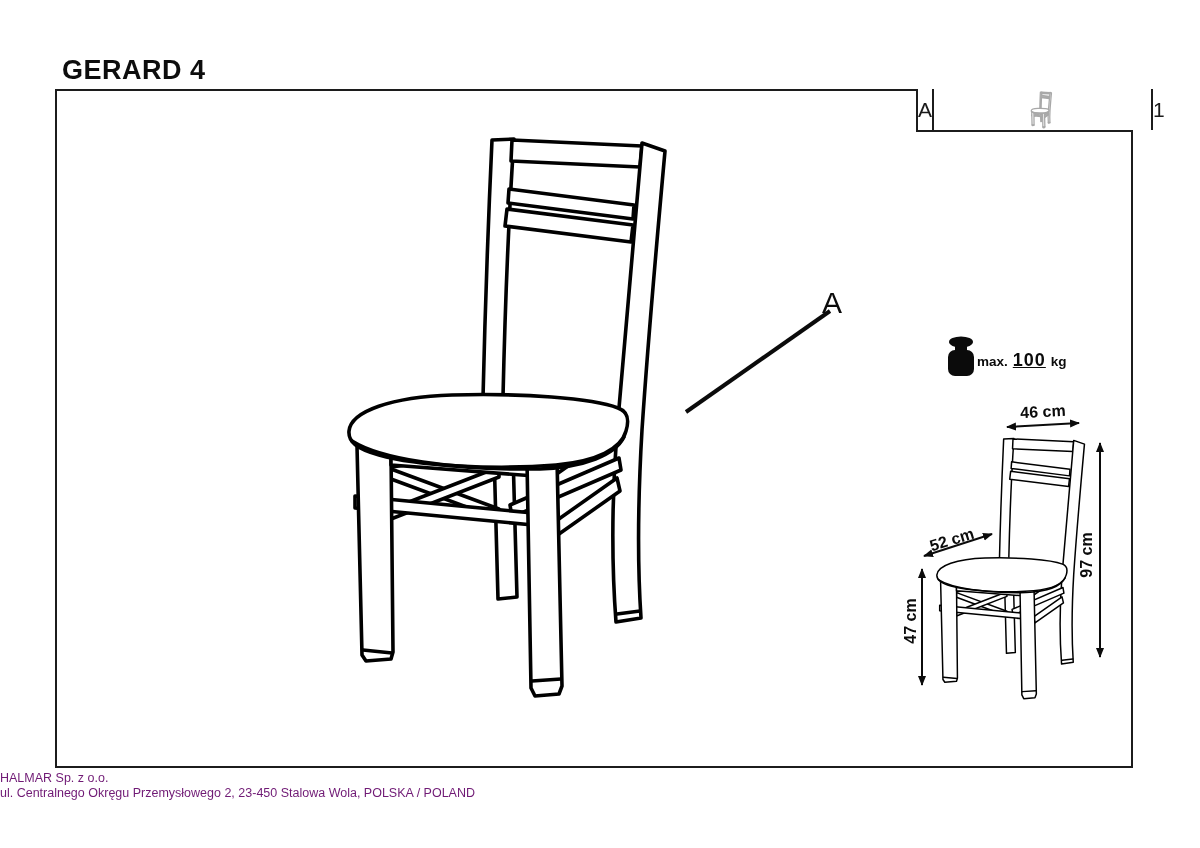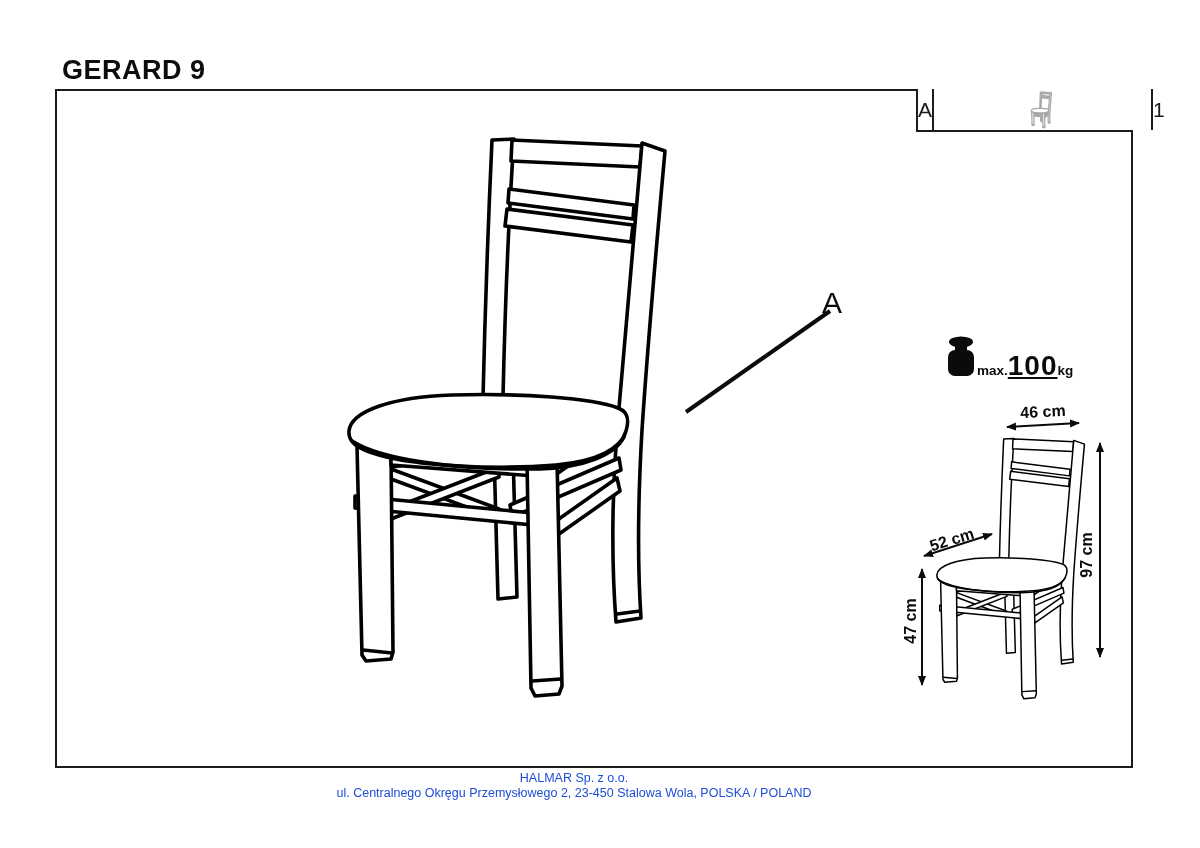--- a/index.html
+++ b/index.html
@@ -21,34 +21,34 @@
   #cell-icon  { flex:1; }
   #cell-sheet { width:45px; border-left:2px solid #1c1c1c; }
 
   
   #line-art { left:0; top:0; pointer-events:none; }
 
   
   #view-label { left:822px; top:286px; font-size:30px; color:#0b0b0b; }
 
   
-  #weight-text { left:977px; top:350px; display:flex; align-items:baseline; color:#0b0b0b; }
+  #weight-text { left:977px; top:350px; display:flex; align-items:baseline; gap:5px; color:#0b0b0b; }
   #weight-text .s { font-size:13.5px; font-weight:bold; }
-  #weight-text .b { font-size:28px;   font-weight:bold; letter-spacing:1px;text-decoration:underline; }
+  #weight-text .b { font-size:18px;   font-weight:bold; letter-spacing:1px;text-decoration:underline; }
 
   
-  #footer { left:0; top:771px; width:1148px; text-align:center; color:#1d4ed8;
+  #footer { left:0; top:771px; width:1148px; text-align:left; color:#701a75;
             font-size:12.5px; line-height:15.3px; }
 
   svg text { font-family:"Liberation Sans", sans-serif; font-weight:bold; fill:#0b0b0b; }
 </style>
 </head>
 <body>
 
-<div class="abs" id="page-title">GERARD 9</div>
+<div class="abs" id="page-title">GERARD 4</div>
 
 <div class="abs" id="main-box"></div>
 
 <div class="abs" id="info-table">
   <div class="cell" id="cell-zone">A</div>
   <div class="cell" id="cell-icon">
     <svg width="217" height="43" viewBox="916 89 217 43">
       <use href="#chair-shape" fill="#ffffff" stroke="#a8a8a8" stroke-width="20" transform="translate(990.9,84.2) scale(0.064)"></use>
     </svg>
   </div>

